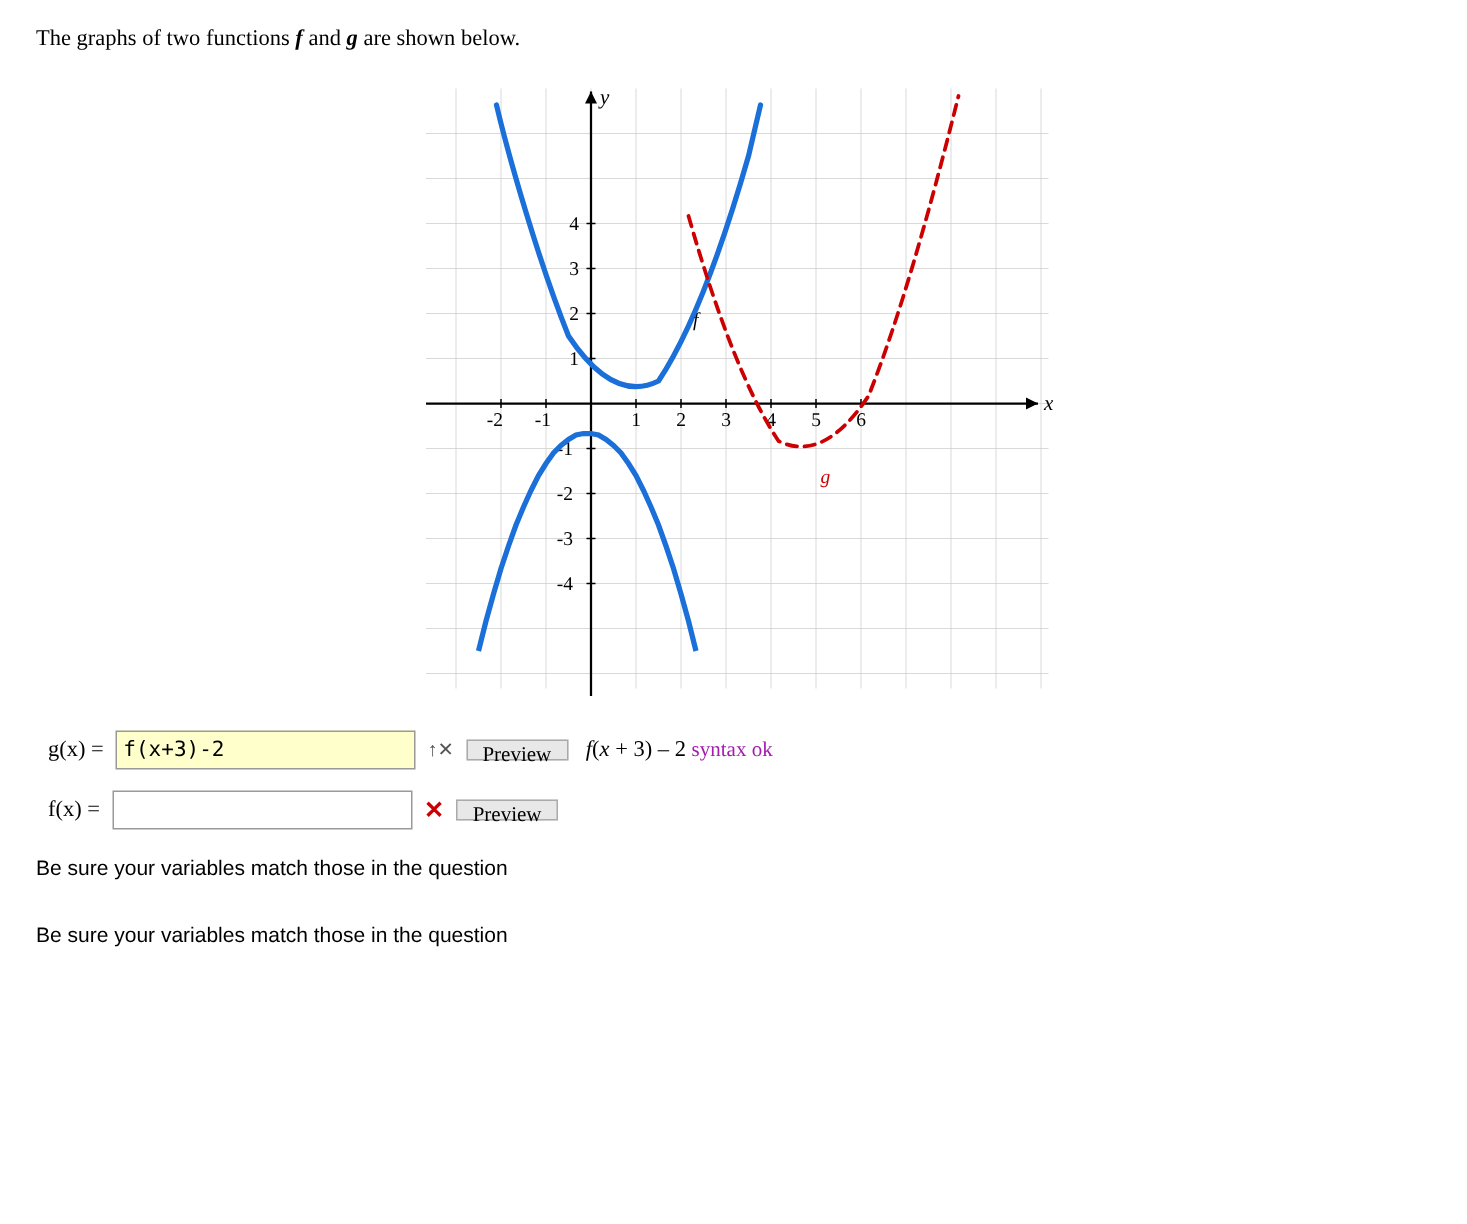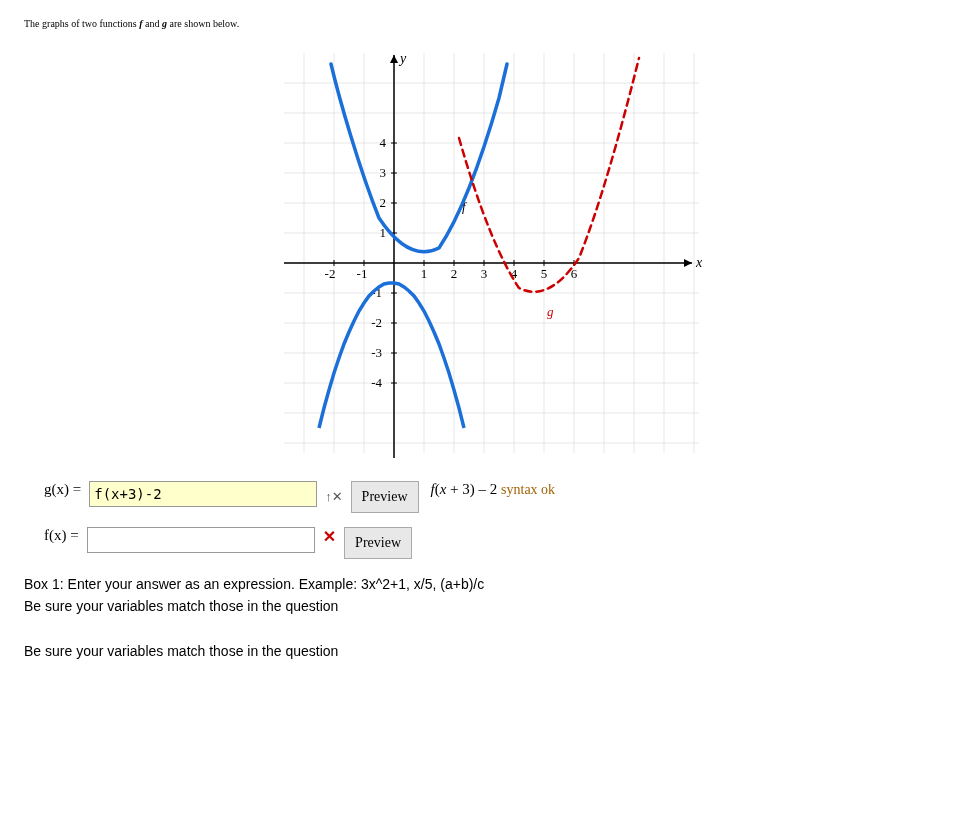--- a/index.html
+++ b/index.html
@@ -7,53 +7,54 @@
       background: #fff;
       font-family: Georgia, 'Times New Roman', serif;
       font-size: 15px;
       color: #000;
       padding: 18px 24px;
       width: 978px;
       min-height: 816px;
     }
     .intro-text {
       margin-bottom: 14px;
-      font-size: 10px;
+      font-size: 15px;
     }
     .intro-text em { font-style: italic; font-weight: bold; }
     .graph-container {
       display: flex;
       justify-content: center;
       margin-bottom: 18px;
     }
     svg text { font-family: Georgia, serif; }
     .section {
       margin-bottom: 10px;
     }
     .section-label {
       font-size: 15px;
       margin-bottom: 8px;
     }
     .section-label em { font-style: italic; font-weight: bold; }
     .input-row {
       display: flex;
+      align-items: center;
       gap: 8px;
       margin-bottom: 14px;
-      margin-left: 20px;
+      margin-left: 8px;
     }
     .func-label {
       font-size: 15px;
       white-space: nowrap;
     }
     .answer-input {
       border: 1px solid #999;
       padding: 2px 4px;
       font-size: 14px;
       font-family: monospace;
-      width: 228px;
+      width: 200px;
       height: 26px;
       outline: none;
     }
     .answer-input.filled {
       background: #ffffcc;
       border-color: #999;
     }
     .cursor-icon {
       font-size: 13px;
       color: #555;
@@ -61,30 +62,30 @@
       align-items: center;
       gap: 2px;
     }
     .preview-btn {
       background: #e8e8e8;
       border: 1px solid #aaa;
       padding: 2px 10px;
       font-size: 14px;
       font-family: Georgia, serif;
       cursor: pointer;
-      height: 32px;
+      height: 14px;
     }
     .preview-result {
       font-size: 15px;
       font-family: Georgia, serif;
       margin-left: 4px;
     }
     .preview-result em { font-style: italic; }
     .syntax-ok {
-      color: #a16207;
+      color: #a21caf;
       font-size: 14px;
     }
     .info-box {
       margin-top: 14px;
       font-size: 14px;
       line-height: 1.6;
       font-family: Arial, sans-serif;
     }
     .x-mark {
       color: #cc0000;
@@ -217,17 +218,16 @@
 <div class="section">
   <div class="input-row">
     <span class="func-label">f(x) =</span>
     <input type="text" class="answer-input" value="" style="">
     <span class="x-mark">✕</span>
     <button class="preview-btn">Preview</button>
   </div>
 </div>
 
 <div class="info-box">
-  <p>Box 1: Enter your answer as an expression. Example: 3x^2+1, x/5, (a+b)/c</p>
   <p>Be sure your variables match those in the question</p>
   <br>
   <p>Be sure your variables match those in the question</p>
 </div>
 
 </body></html>

